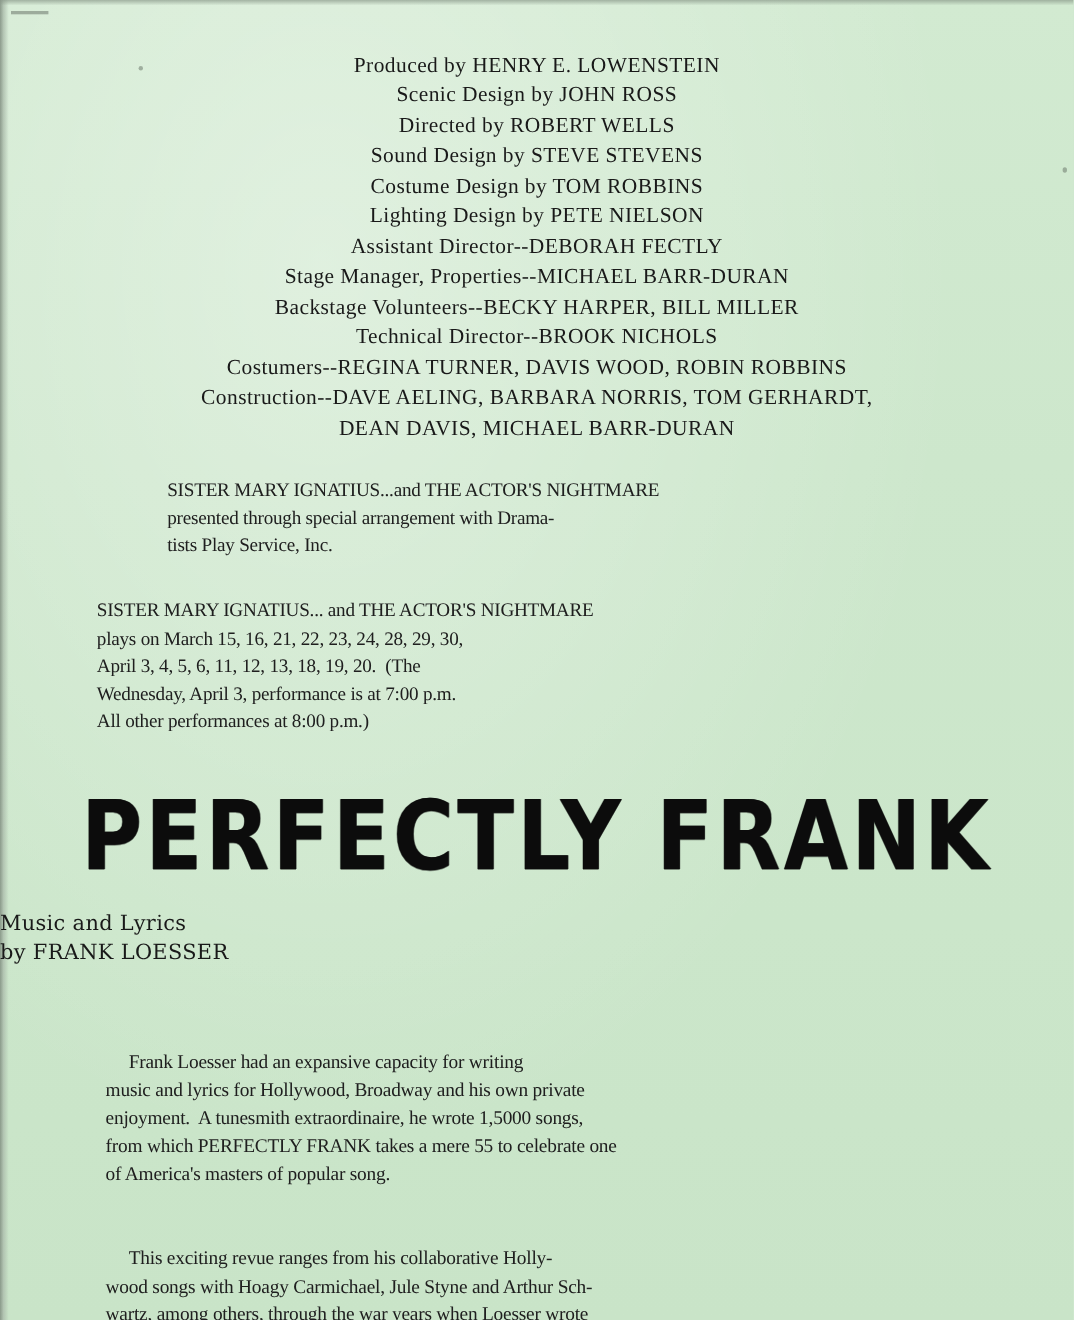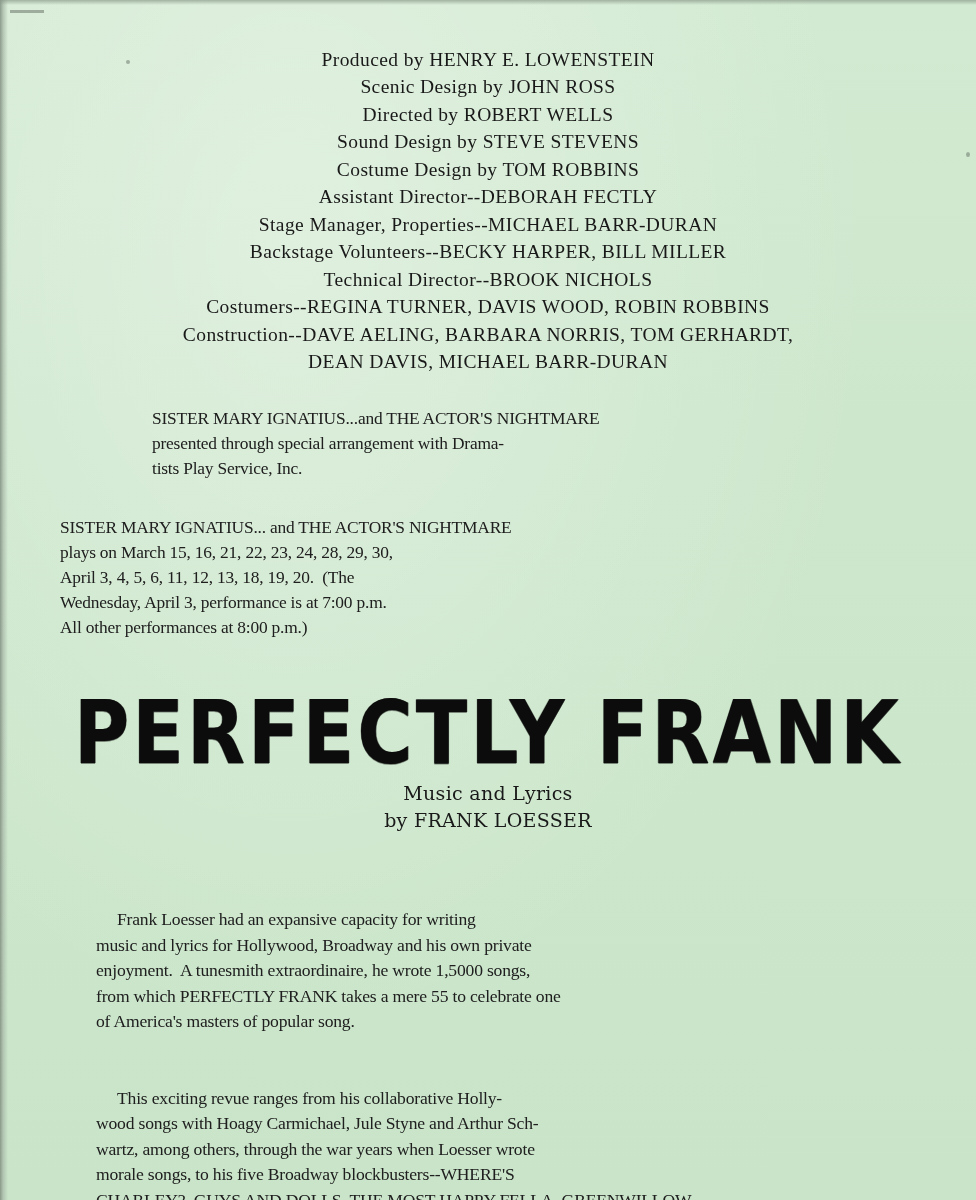--- a/index.html
+++ b/index.html
@@ -79,21 +79,21 @@
     white-space: pre-wrap;
     color: #232323;
   }
   .rights {
     margin-top: 30px;
     margin-left: 152px;
     margin-right: 60px;
   }
   .dates {
     margin-top: 34px;
-    margin-left: 60px;
+    margin-left: 88px;
     margin-right: 40px;
   }
 
   
   .title-wrap {
     margin-top: 50px;
     text-align: center;
   }
   .big-title {
     display: inline-block;
@@ -106,24 +106,24 @@
     transform-origin: center;
     text-shadow:
       0.6px 0 0 rgba(20,20,20,.55),
       -0.6px 0 0 rgba(20,20,20,.35),
       0 0.6px 0 rgba(20,20,20,.45);
     line-height: 1.0;
     padding: 6px 0 10px;
   }
 
   .subtitle {
-    text-align: center;
     font-family: "DejaVu Serif", serif;
     font-size: 19px;
     line-height: 1.42;
+    margin-top: 18px;
     letter-spacing: .3px;
   }
 
   .body-copy {
     margin-top: 22px;
     margin-left: 96px;
     margin-right: 42px;
     font-size: 17.6px;
     line-height: 1.45;
   }
@@ -149,20 +149,21 @@
 <div class="speck" style="left:966px;top:152px;width:4px;height:5px;"></div>
 
 <div class="content">
 
   <div class="credits">
     <div class="line">Produced by HENRY E. LOWENSTEIN</div>
     <div class="line">Scenic Design by JOHN ROSS</div>
     <div class="line">Directed by ROBERT WELLS</div>
     <div class="line">Sound Design by STEVE STEVENS</div>
     <div class="line">Costume Design by TOM ROBBINS</div>
+    <div class="line">Lighting Design by PETE NIELSON</div>
     <div class="line">Assistant Director--DEBORAH FECTLY</div>
     <div class="line">Stage Manager, Properties--MICHAEL BARR-DURAN</div>
     <div class="line">Backstage Volunteers--BECKY HARPER, BILL MILLER</div>
     <div class="line">Technical Director--BROOK NICHOLS</div>
     <div class="line">Costumers--REGINA TURNER, DAVIS WOOD, ROBIN ROBBINS</div>
     <div class="line">Construction--DAVE AELING, BARBARA NORRIS, TOM GERHARDT,</div>
     <div class="line">DEAN DAVIS, MICHAEL BARR-DURAN</div>
   </div>
 
   <div class="tw rights">SISTER MARY IGNATIUS...and THE ACTOR'S NIGHTMARE

